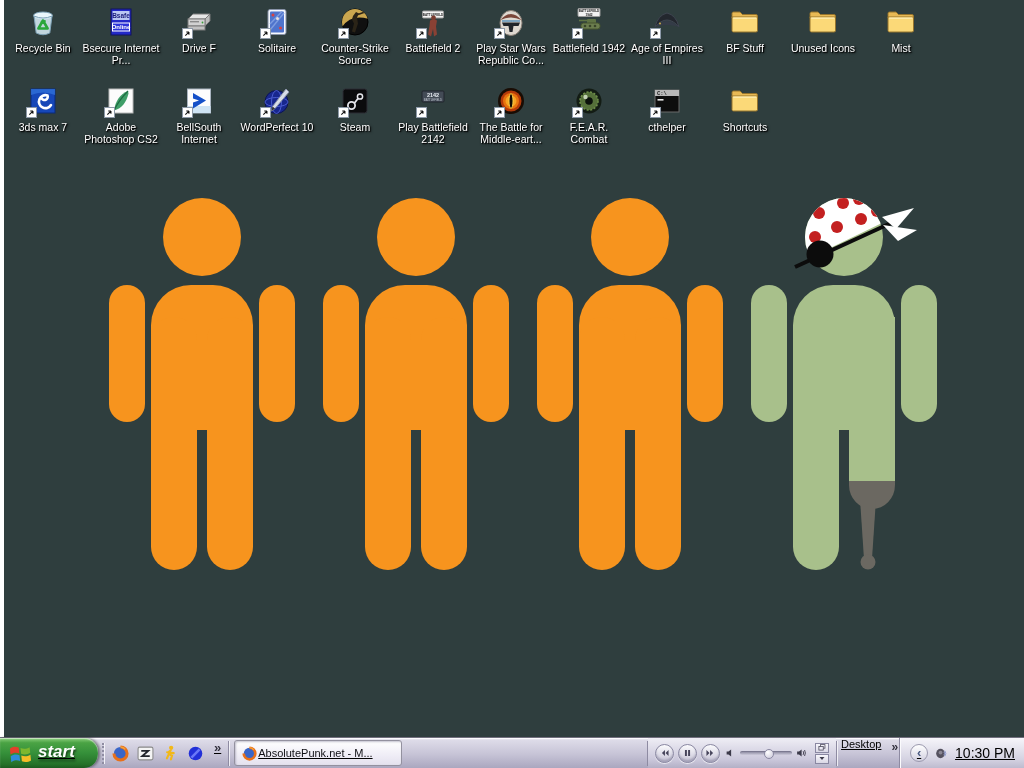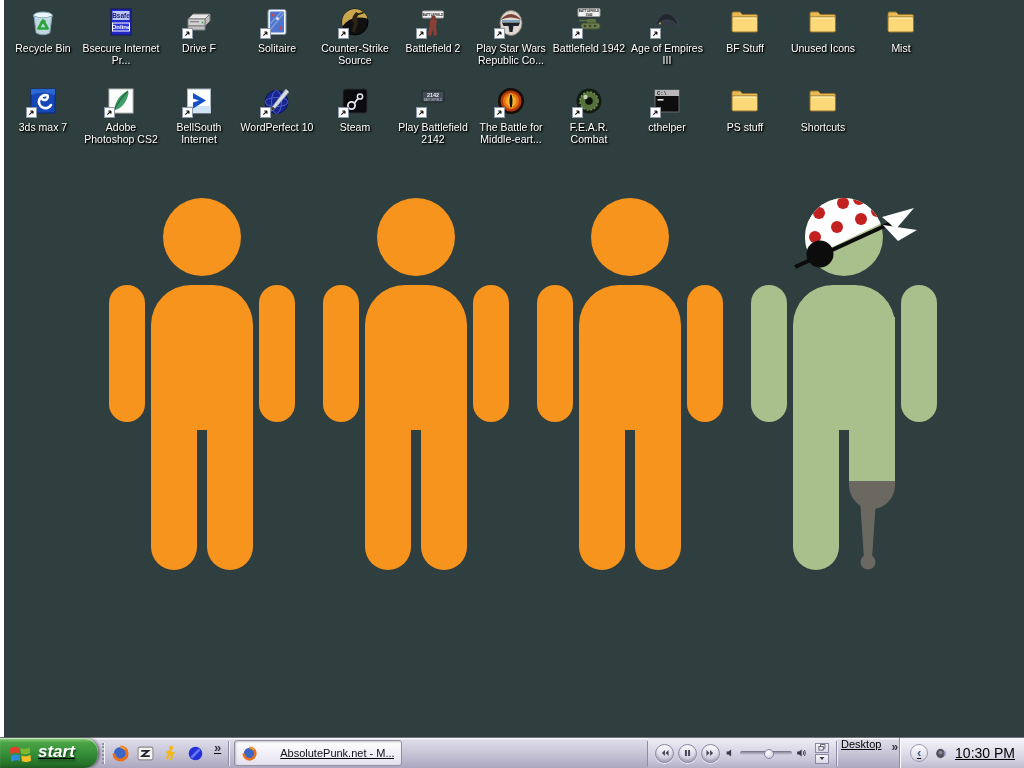--- a/index.html
+++ b/index.html
@@ -36,21 +36,21 @@
   .ql { display:flex; align-items:center; gap:5px; padding:0 7px 0 4px; }
   .handle { width:3px; height:21px; border-left:2px dotted #8f8da2; border-right:1px solid #f3f2f8; }
   .qlicon { width:20px; height:20px; display:flex; align-items:center; justify-content:center; cursor:pointer; }
   .qlicon svg { width:17px; height:17px; }
   .chev { font-size:13px; font-weight:bold; color:#33323e; line-height:1; cursor:pointer; }
   .ql .chev { align-self:flex-start; margin:3px 0 0 4px; }
 
   .vdiv { width:1px; background:#8e8ba2; margin:3px 0 2px; box-shadow:1px 0 0 rgba(250,250,253,.8); }
 
   .tasks { flex:1; display:flex; align-items:center; padding-left:5px; min-width:0; }
-  .taskbtn { height:24px; width:168px; display:flex; align-items:center; gap:23px; padding:12px 7px;
+  .taskbtn { height:24px; width:168px; display:flex; align-items:center; gap:1px; padding:12px 7px;
              border:1px solid #93919f; border-radius:3px; font-size:11px; color:#0f0f14; cursor:pointer;
              background:linear-gradient(#ffffff, #efedf6 60%, #e4e1ee);
              box-shadow:inset 1px 1px 2px rgba(125,122,148,.45); }
   .taskbtn svg { width:15px; height:15px; flex:none; }
   .taskbtn .lbl { white-space:nowrap; overflow:hidden; }
 
   .media { display:flex; align-items:center; gap:4px; padding:0 7px; background:linear-gradient(#efeef5, #ccc9dc 70%, #b3b0c6); }
   .mbtn { width:19px; height:19px; border-radius:50%; border:1px solid #8a88a2; cursor:pointer;
           background:linear-gradient(#fbfbfd, #d6d4e2 70%, #c3c0d3);
           box-shadow:inset 0 -2px 2px rgba(120,118,145,.45), 0 1px 1px rgba(255,255,255,.7);
@@ -470,30 +470,20 @@
         <div class="dicon-label">cthelper</div>
       </div>
       <div class="dicon">
         <div class="dicon-img">
           <svg viewBox="0 0 32 32">
             <path d="M3 9.5 V7.5 Q3 6 4.5 6 H11 l2.5 2.5 H27 Q28.5 8.5 28.5 10 V12 H3 Z" fill="#e8b954" stroke="#96742c"></path>
             <path d="M3 11 H28.5 V24.5 Q28.5 26 27 26 H4.5 Q3 26 3 24.5 Z" fill="#fbd978" stroke="#96742c"></path>
             <path d="M4.2 12.2 H27.3" stroke="#fde9a8" stroke-width="1.6"></path>
           </svg>
         </div>
-        <div class="dicon-label">PS stuff</div>
-      </div>
-      <div class="dicon">
-        <div class="dicon-img">
-          <svg viewBox="0 0 32 32">
-            <path d="M3 9.5 V7.5 Q3 6 4.5 6 H11 l2.5 2.5 H27 Q28.5 8.5 28.5 10 V12 H3 Z" fill="#e8b954" stroke="#96742c"></path>
-            <path d="M3 11 H28.5 V24.5 Q28.5 26 27 26 H4.5 Q3 26 3 24.5 Z" fill="#fbd978" stroke="#96742c"></path>
-            <path d="M4.2 12.2 H27.3" stroke="#fde9a8" stroke-width="1.6"></path>
-          </svg>
-        </div>
         <div class="dicon-label">Shortcuts</div>
       </div>
     </div>
 </div>
 
 <div class="taskbar">
   <div class="start-btn">
     <span class="flag">
       <svg viewBox="0 0 24 22">
           <g transform="rotate(-6 12 11)">

